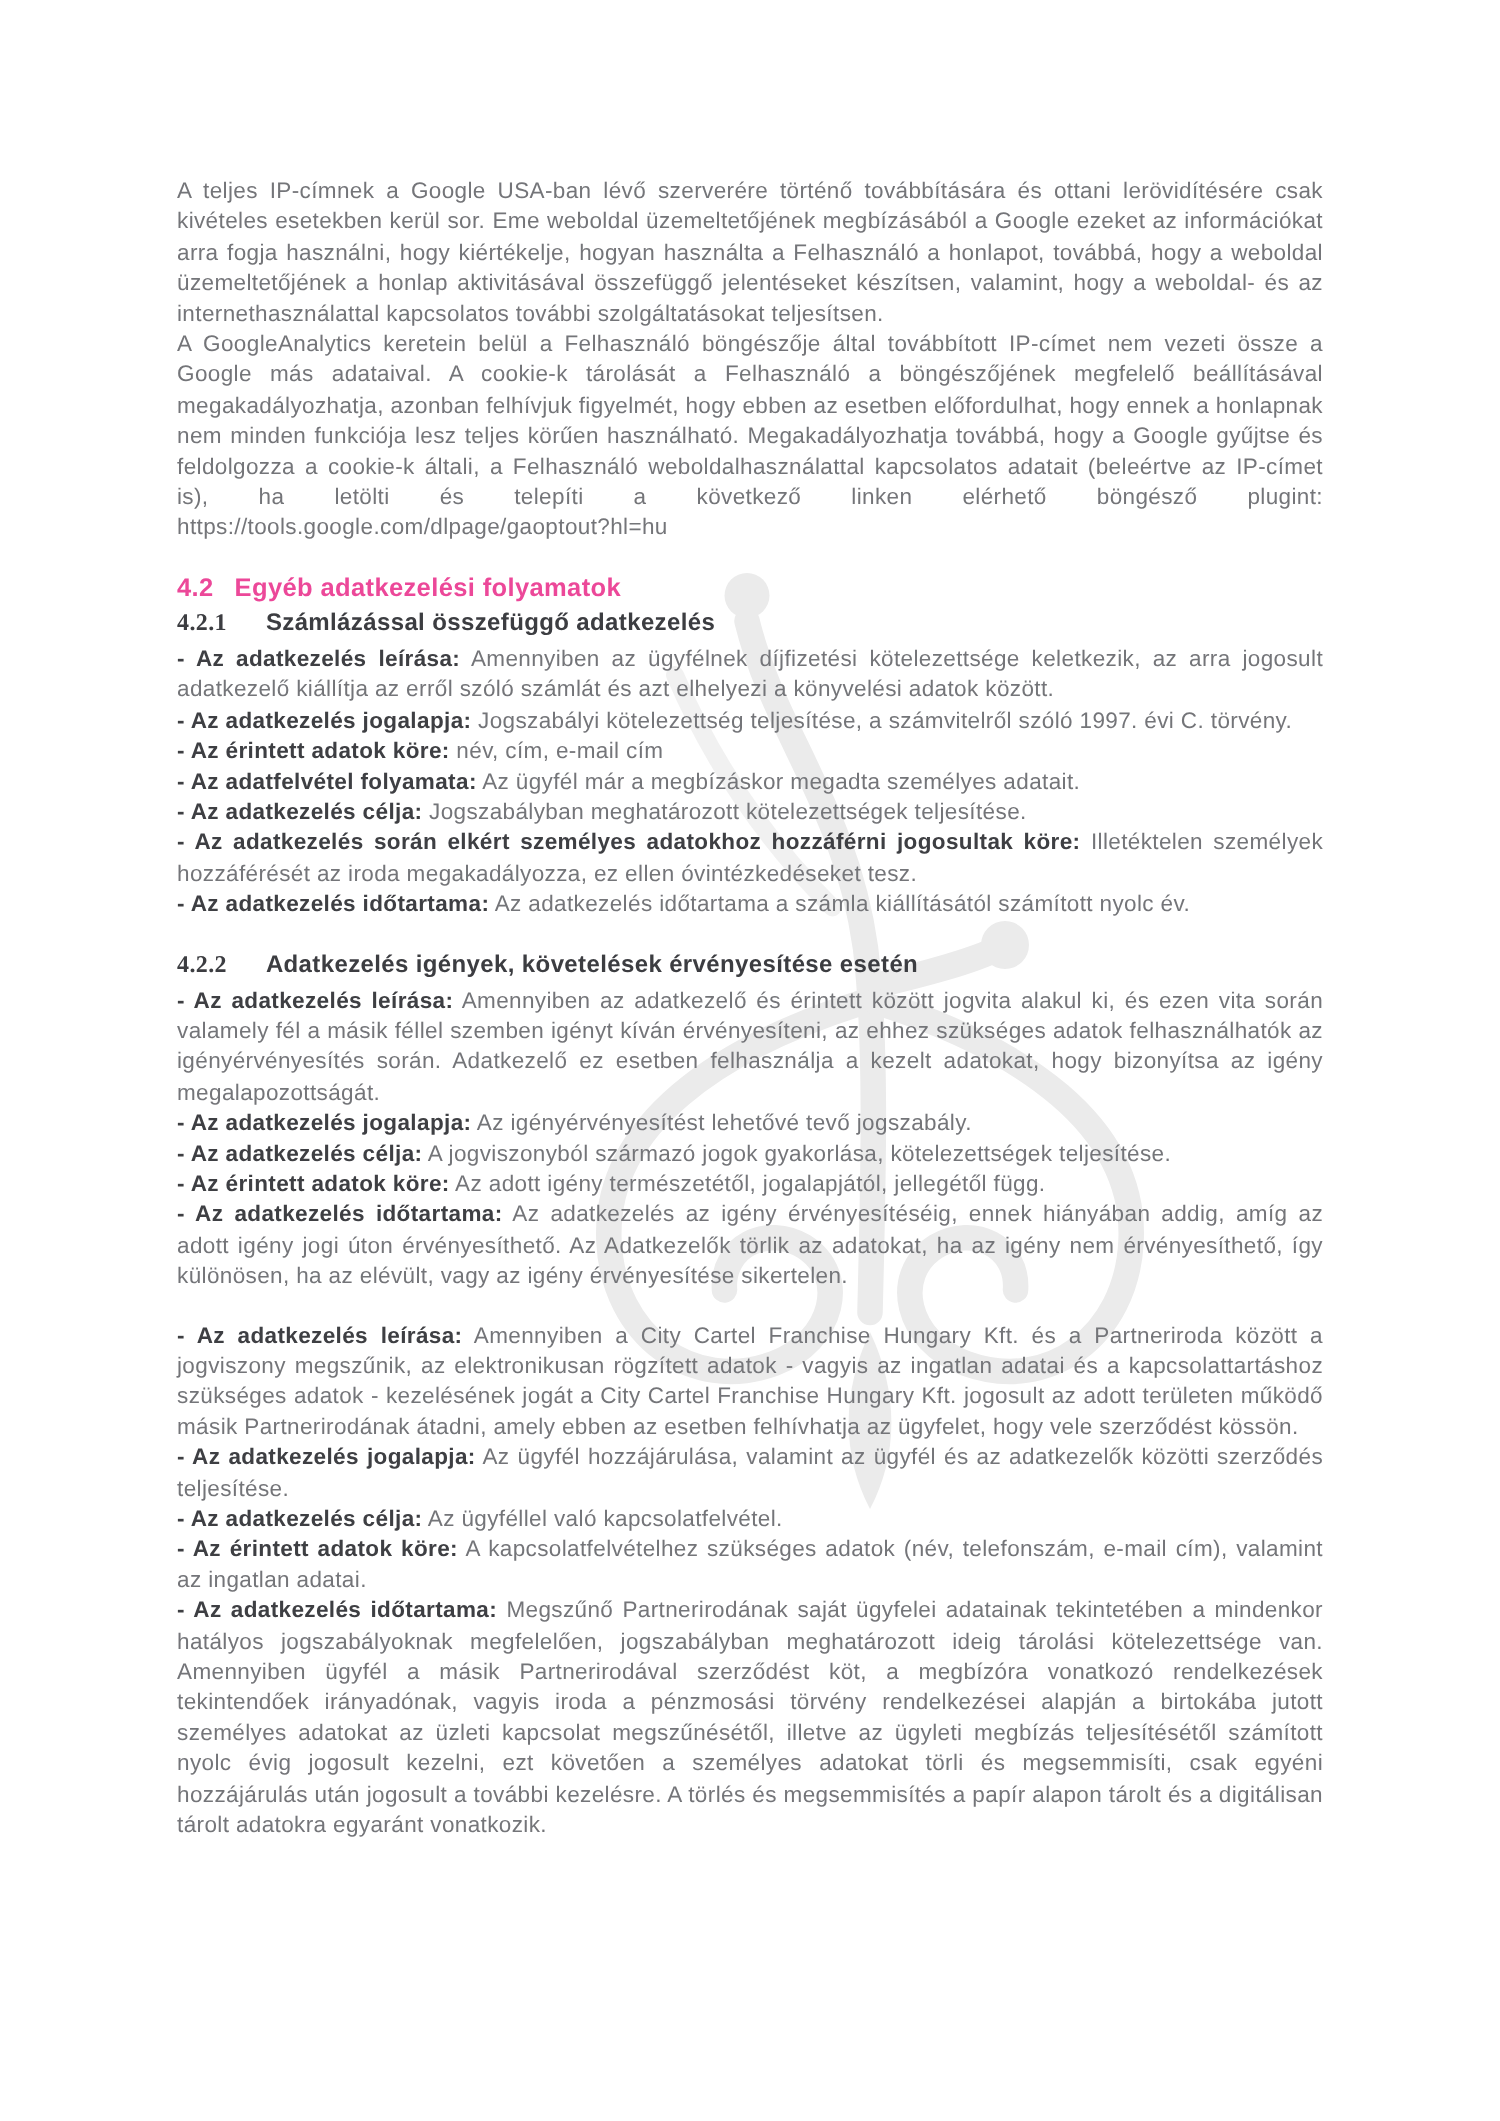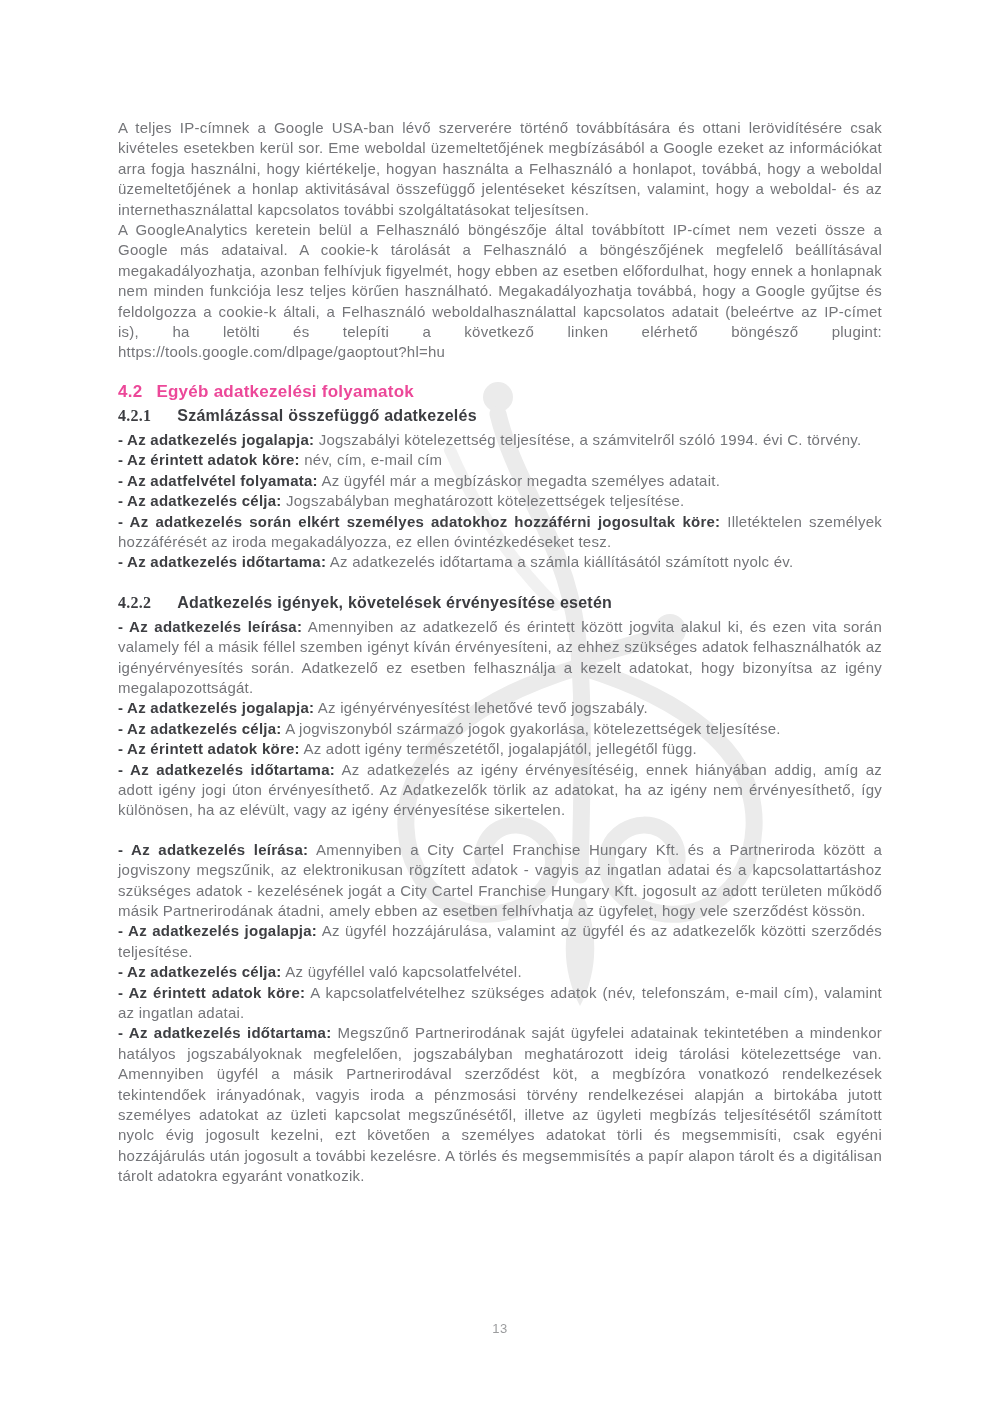--- a/index.html
+++ b/index.html
@@ -91,21 +91,22 @@
 
     <p class="para">A teljes IP-címnek a Google USA-ban lévő szerverére történő továbbítására és ottani lerövidítésére csak kivételes esetekben kerül sor. Eme weboldal üzemeltetőjének megbízásából a Google ezeket az információkat arra fogja használni, hogy kiértékelje, hogyan használta a Felhasználó a honlapot, továbbá, hogy a weboldal üzemeltetőjének a honlap aktivitásával összefüggő jelentéseket készítsen, valamint, hogy a weboldal- és az internethasználattal kapcsolatos további szolgáltatásokat teljesítsen.</p>
 
     <p class="para"><span>A GoogleAnalytics keretein belül a Felhasználó böngészője által továbbított IP-címet nem vezeti össze a Google más adataival. A cookie-k tárolását a Felhasználó a böngészőjének megfelelő beállításával megakadályozhatja, azonban felhívjuk figyelmét, hogy ebben az esetben előfordulhat, hogy ennek a honlapnak nem minden funkciója lesz teljes körűen használható. Megakadályozhatja továbbá, hogy a Google gyűjtse és feldolgozza a cookie-k általi, a Felhasználó weboldalhasználattal kapcsolatos adatait (beleértve az IP-címet is), ha letölti és telepíti a következő linken elérhető böngésző plugint:</span> <span>https://tools.google.com/dlpage/gaoptout?hl=hu</span></p>
 
     <h2 class="h-main"><span class="h-num">4.2</span><span>Egyéb adatkezelési folyamatok</span></h2>
 
     <div class="section">
       <h3 class="h-sub"><span class="h-num">4.2.1</span><span>Számlázással összefüggő adatkezelés</span></h3>
       <div class="items">
-        <p class="para"><span class="item-label">- Az adatkezelés jogalapja:</span> <span>Jogszabályi kötelezettség teljesítése, a számvitelről szóló 1994. évi C. törvény.</span></p>
+        <p class="para"><span class="item-label">- Az adatkezelés leírása:</span> <span>Amennyiben az ügyfélnek díjfizetési kötelezettsége keletkezik, az arra jogosult adatkezelő kiállítja az erről szóló számlát és azt elhelyezi a könyvelési adatok között.</span></p>
+        <p class="para"><span class="item-label">- Az adatkezelés jogalapja:</span> <span>Jogszabályi kötelezettség teljesítése, a számvitelről szóló 1997. évi C. törvény.</span></p>
         <p class="para"><span class="item-label">- Az érintett adatok köre:</span> <span>név, cím, e-mail cím</span></p>
         <p class="para"><span class="item-label">- Az adatfelvétel folyamata:</span> <span>Az ügyfél már a megbízáskor megadta személyes adatait.</span></p>
         <p class="para"><span class="item-label">- Az adatkezelés célja:</span> <span>Jogszabályban meghatározott kötelezettségek teljesítése.</span></p>
         <p class="para"><span class="item-label">- Az adatkezelés során elkért személyes adatokhoz hozzáférni jogosultak köre:</span> <span>Illetéktelen személyek hozzáférését az iroda megakadályozza, ez ellen óvintézkedéseket tesz.</span></p>
         <p class="para"><span class="item-label">- Az adatkezelés időtartama:</span> <span>Az adatkezelés időtartama a számla kiállításától számított nyolc év.</span></p>
       </div>
     </div>
 
     <div class="section gap">
       <h3 class="h-sub"><span class="h-num">4.2.2</span><span>Adatkezelés igények, követelések érvényesítése esetén</span></h3>
@@ -123,15 +124,14 @@
         <p class="para"><span class="item-label">- Az adatkezelés leírása:</span> <span>Amennyiben a City Cartel Franchise Hungary Kft. és a Partneriroda között a jogviszony megszűnik, az elektronikusan rögzített adatok - vagyis az ingatlan adatai és a kapcsolattartáshoz szükséges adatok - kezelésének jogát a City Cartel Franchise Hungary Kft. jogosult az adott területen működő másik Partnerirodának átadni, amely ebben az esetben felhívhatja az ügyfelet, hogy vele szerződést kössön.</span></p>
         <p class="para"><span class="item-label">- Az adatkezelés jogalapja:</span> <span>Az ügyfél hozzájárulása, valamint az ügyfél és az adatkezelők közötti szerződés teljesítése.</span></p>
         <p class="para"><span class="item-label">- Az adatkezelés célja:</span> <span>Az ügyféllel való kapcsolatfelvétel.</span></p>
         <p class="para"><span class="item-label">- Az érintett adatok köre:</span> <span>A kapcsolatfelvételhez szükséges adatok (név, telefonszám, e-mail cím), valamint az ingatlan adatai.</span></p>
         <p class="para"><span class="item-label">- Az adatkezelés időtartama:</span> <span>Megszűnő Partnerirodának saját ügyfelei adatainak tekintetében a mindenkor hatályos jogszabályoknak megfelelően, jogszabályban meghatározott ideig tárolási kötelezettsége van. Amennyiben ügyfél a másik Partnerirodával szerződést köt, a megbízóra vonatkozó rendelkezések tekintendőek irányadónak, vagyis iroda a pénzmosási törvény rendelkezései alapján a birtokába jutott személyes adatokat az üzleti kapcsolat megszűnésétől, illetve az ügyleti megbízás teljesítésétől számított nyolc évig jogosult kezelni, ezt követően a személyes adatokat törli és megsemmisíti, csak egyéni hozzájárulás után jogosult a további kezelésre. A törlés és megsemmisítés a papír alapon tárolt és a digitálisan tárolt adatokra egyaránt vonatkozik.</span></p>
       </div>
     </div>
 
   </div>
 
-  <div class="page-number">13</div>
 
 </div>
 
 </body></html>

